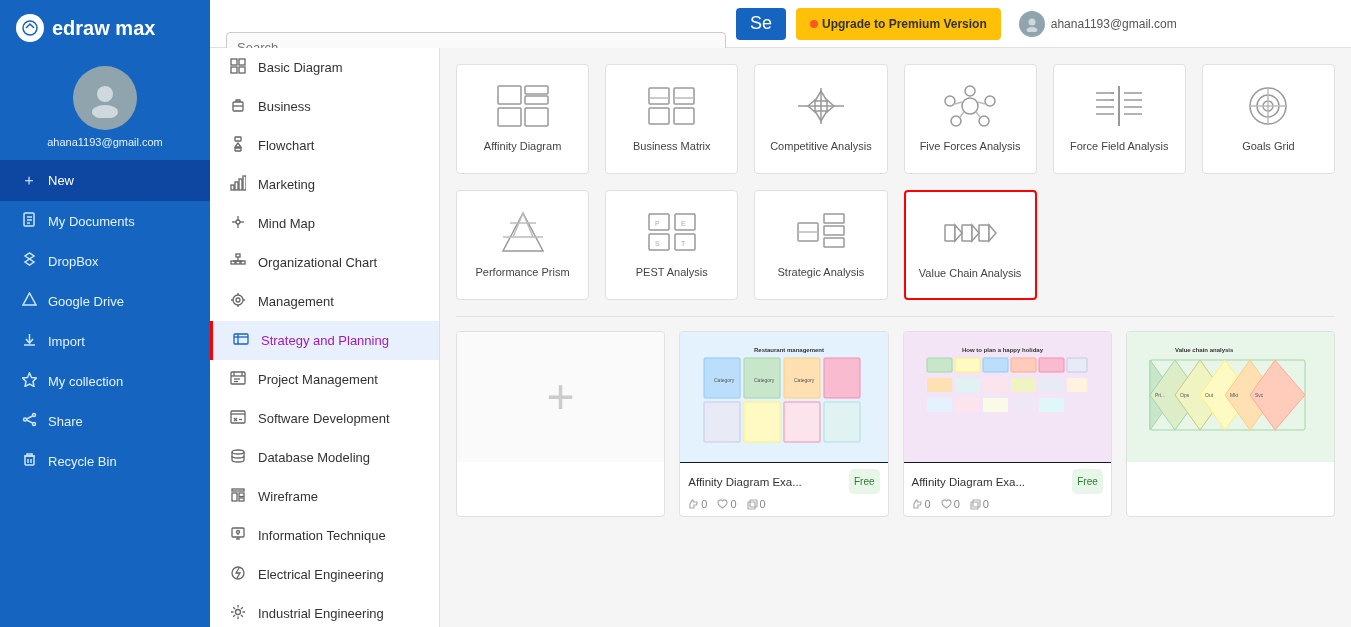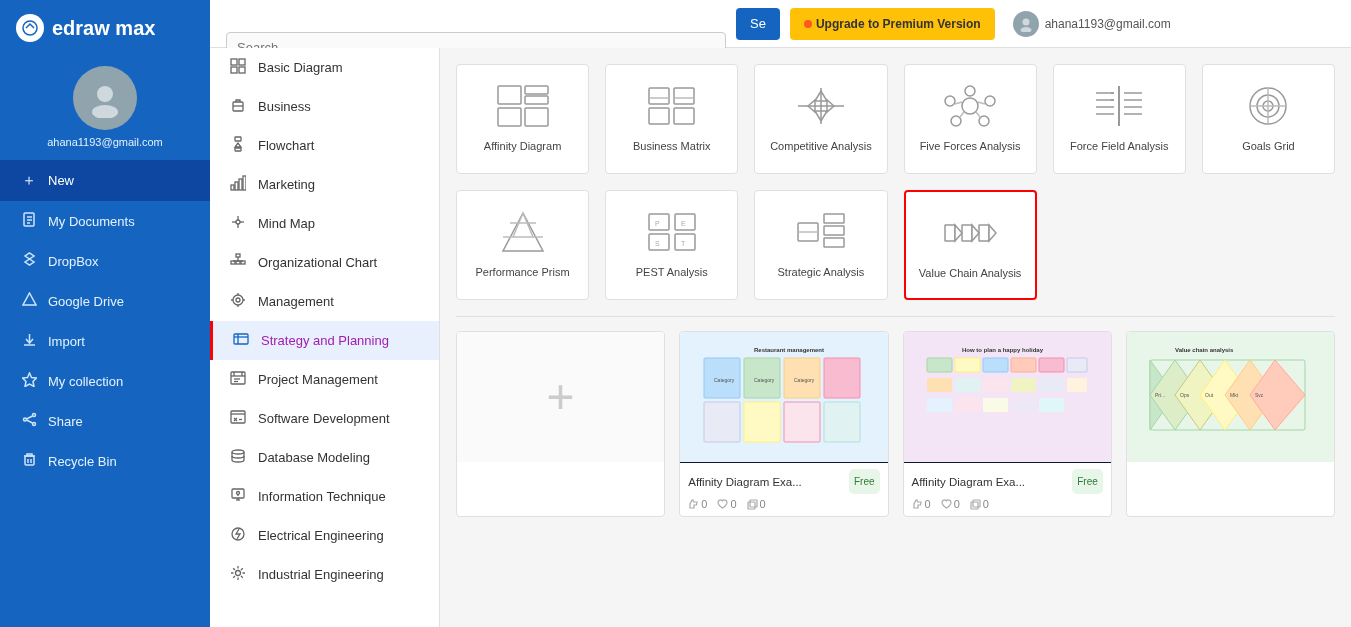--- a/index.html
+++ b/index.html
@@ -111,21 +111,21 @@
       margin-top: 48px;
     }
     .search-btn {
       background: #1565c0;
       color: white;
       border: none;
       height: 32px;
       padding: 0 14px;
       border-radius: 4px;
       cursor: pointer;
-      font-size: 13px;
+      font-size: 18px;
     }
     .upgrade-btn {
       background: #ffc107;
       color: #333;
       border: none;
       height: 32px;
       padding: 8px 14px;
       border-radius: 4px;
       cursor: pointer;
       font-size: 12px;
@@ -531,20 +531,31 @@
       </div>
       <div class="menu-item">
         <span class="menu-icon">
           <svg width="16" height="16" viewBox="0 0 16 16" fill="none" stroke="#666" stroke-width="1.3">
             <ellipse cx="8" cy="4" rx="6" ry="2"></ellipse>
             <path d="M2 4v4c0 1.1 2.7 2 6 2s6-.9 6-2V4"></path>
             <path d="M2 8v4c0 1.1 2.7 2 6 2s6-.9 6-2V8"></path>
           </svg>
         </span>
         <span>Database Modeling</span>
+      </div>
+      <div class="menu-item">
+        <span class="menu-icon">
+          <svg width="16" height="16" viewBox="0 0 16 16" fill="none" stroke="#666" stroke-width="1.3">
+            <rect x="2" y="2" width="12" height="2"></rect>
+            <rect x="2" y="6" width="5" height="8"></rect>
+            <rect x="9" y="6" width="5" height="3.5"></rect>
+            <rect x="9" y="11" width="5" height="3"></rect>
+          </svg>
+        </span>
+        <span>Wireframe</span>
       </div>
       <div class="menu-item">
         <span class="menu-icon">
           <svg width="16" height="16" viewBox="0 0 16 16" fill="none" stroke="#666" stroke-width="1.3">
             <rect x="2" y="2" width="12" height="9" rx="1"></rect>
             <line x1="6" y1="13" x2="10" y2="13"></line>
             <line x1="8" y1="11" x2="8" y2="13"></line>
             <circle cx="8" cy="6" r="1.5"></circle>
             <line x1="8" y1="7.5" x2="8" y2="9"></line>
           </svg>

